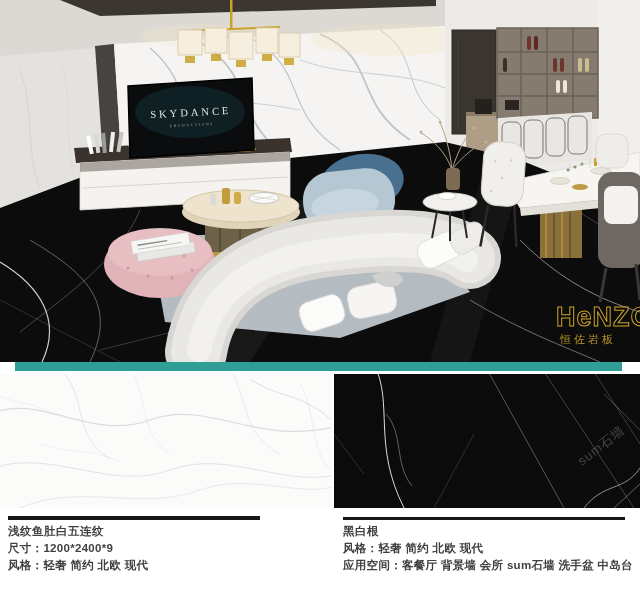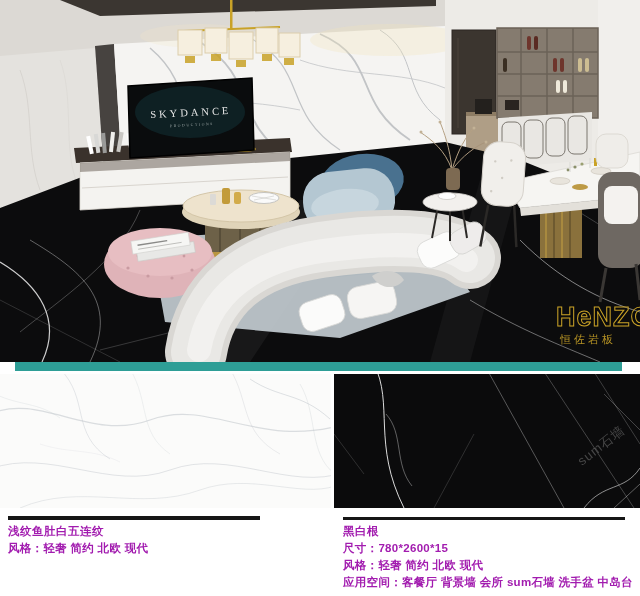--- a/index.html
+++ b/index.html
@@ -6,21 +6,21 @@
   body{font-family:"Liberation Sans",sans-serif;background:#ffffff;}
   .canvas{position:relative;width:640px;height:596px;background:#ffffff;overflow:hidden;}
   .room{position:absolute;left:0;top:0;width:640px;height:362px;}
   .divider{position:absolute;left:15px;top:362px;width:607px;height:9px;background:#2E9E96;}
   .swatch{position:absolute;top:374px;height:134px;}
   .swatch-white{left:0;width:331px;}
   .swatch-black{left:334px;width:306px;}
   .rule{position:absolute;background:#161616;}
   .rule-left{left:8px;top:516px;width:252px;height:4px;}
   .rule-right{left:343px;top:517px;width:282px;height:3px;}
-  .info{position:absolute;top:523px;color:#a21caf;}
+  .info{position:absolute;top:523px;color:#404040;}
   .info-left{left:8px;width:320px;}
   .info-right{left:343px;width:295px;}
   .pname{font-size:11.5px;font-weight:700;line-height:17px;letter-spacing:.5px;}
   .pline{font-size:11.5px;font-weight:600;line-height:17px;letter-spacing:.3px;}
   svg{display:block;}
 </style>
 </head>
 <body>
 
 <div class="canvas">
@@ -321,23 +321,23 @@
       </g>
       <text transform="translate(248,92) rotate(-38)" font-size="13" letter-spacing="1" fill="#5a5a5a" opacity="0.75">sum石墙</text>
     </svg>
   </div>
 
   <div class="rule rule-left"></div>
   <div class="rule rule-right"></div>
 
   <div class="info info-left">
     <div class="pname">浅纹鱼肚白五连纹</div>
+    <div class="pline">尺寸：1200*2400*9</div>
     <div class="pline">风格：轻奢 简约 北欧 现代</div>
   </div>
 
   <div class="info info-right">
     <div class="pname">黑白根</div>
-    <div class="pline">尺寸：780*2600*15</div>
     <div class="pline">风格：轻奢 简约 北欧 现代</div>
     <div class="pline">应用空间：客餐厅 背景墙 会所 sum石墙 洗手盆 中岛台</div>
   </div>
 
 </div>
 
 </body></html>

